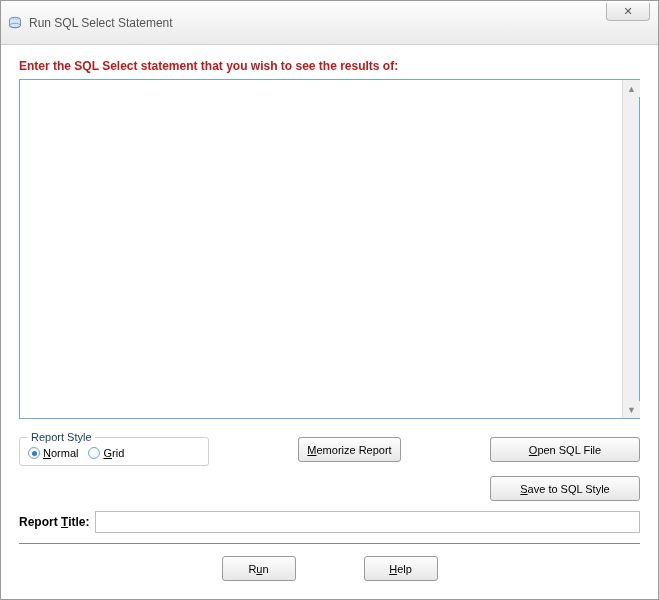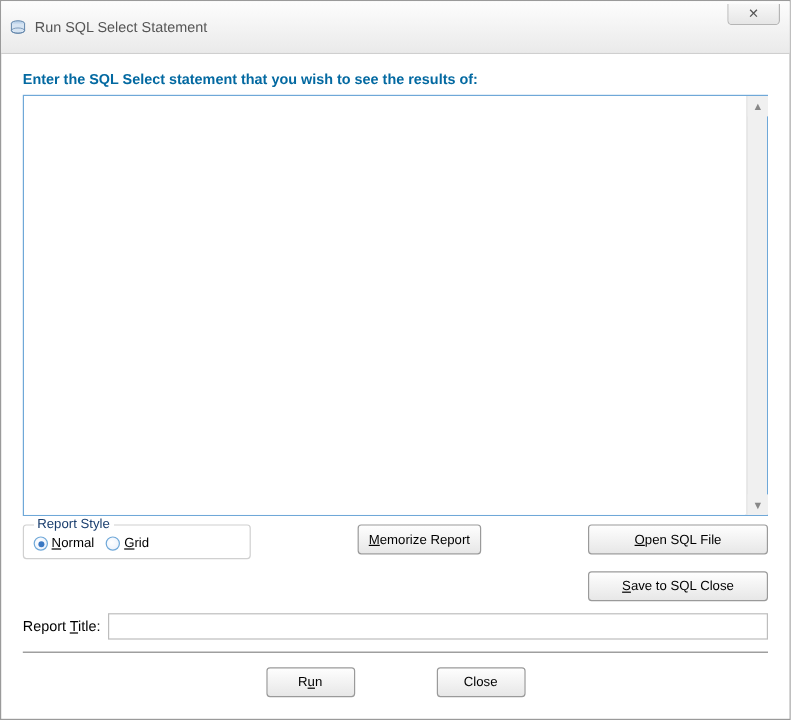--- a/index.html
+++ b/index.html
@@ -60,21 +60,21 @@
   }
   .content {
     flex: 1;
     padding: 14px 18px 10px 18px;
     display: flex;
     flex-direction: column;
   }
   .prompt {
     font-weight: bold;
     font-size: 12px;
-    color: #0369a1;
+    color: #b91c1c;
     margin-bottom: 6px;
   }
   .sqlwrap {
     position: relative;
     flex: 1;
     border: 1px solid #6fa8d8;
     background: #fff;
     min-height: 300px;
   }
   .sqltext {
@@ -108,21 +108,21 @@
     color: #888;
     font-size: 9px;
     background: #f0f0f0;
   }
   .scrollbar .arrow.up { top: 0; }
   .scrollbar .arrow.down { bottom: 0; }
 
   .mid {
     display: flex;
     align-items: flex-start;
-    margin-top: 1px;
+    margin-top: 12px;
     gap: 28px;
   }
   .leftcol {
     width: 190px;
   }
   fieldset {
     border: 1px solid #d0d0d0;
     border-radius: 3px;
     margin: 0 0 6px 0;
     padding: 4px 8px 6px 8px;
@@ -189,21 +189,21 @@
   }
   .mn { text-decoration: underline; }
 
   .titleRow {
     display: flex;
     align-items: center;
     gap: 6px;
     margin-top: 10px;
   }
   .titleRow label {
-    font-weight: normal;
+    font-weight: bold;
     font-size: 12px;
     white-space: nowrap;
   }
   .titleRow input {
     flex: 1;
     height: 22px;
     border: 1px solid #bdbdbd;
     padding: 2px 4px;
     font-family: inherit;
     font-size: 12px;
@@ -268,29 +268,29 @@
         </fieldset>
 
       </div>
 
       <div class="midcol">
         <button class="btn"><span></span><span class="mn">M</span><span>emorize Report</span></button>
       </div>
 
       <div class="rightcol">
         <button class="btn"><span></span><span class="mn">O</span><span>pen SQL File</span></button>
-        <button class="btn"><span></span><span class="mn">S</span><span>ave to SQL Close</span></button>
+        <button class="btn"><span></span><span class="mn">S</span><span>ave to SQL Style</span></button>
       </div>
     </div>
 
     <div class="titleRow">
       <label><span>Report </span><span class="mn">T</span><span>itle:</span></label>
       <input type="text" value="" style="">
     </div>
 
     <hr class="sep">
 
     <div class="actions">
       <button class="btn"><span>R</span><span class="mn">u</span><span>n</span></button>
-      <button class="btn">Close</button>
+      <button class="btn"><span></span><span class="mn">H</span><span>elp</span></button>
     </div>
   </div>
 </div>
 
 </body></html>

